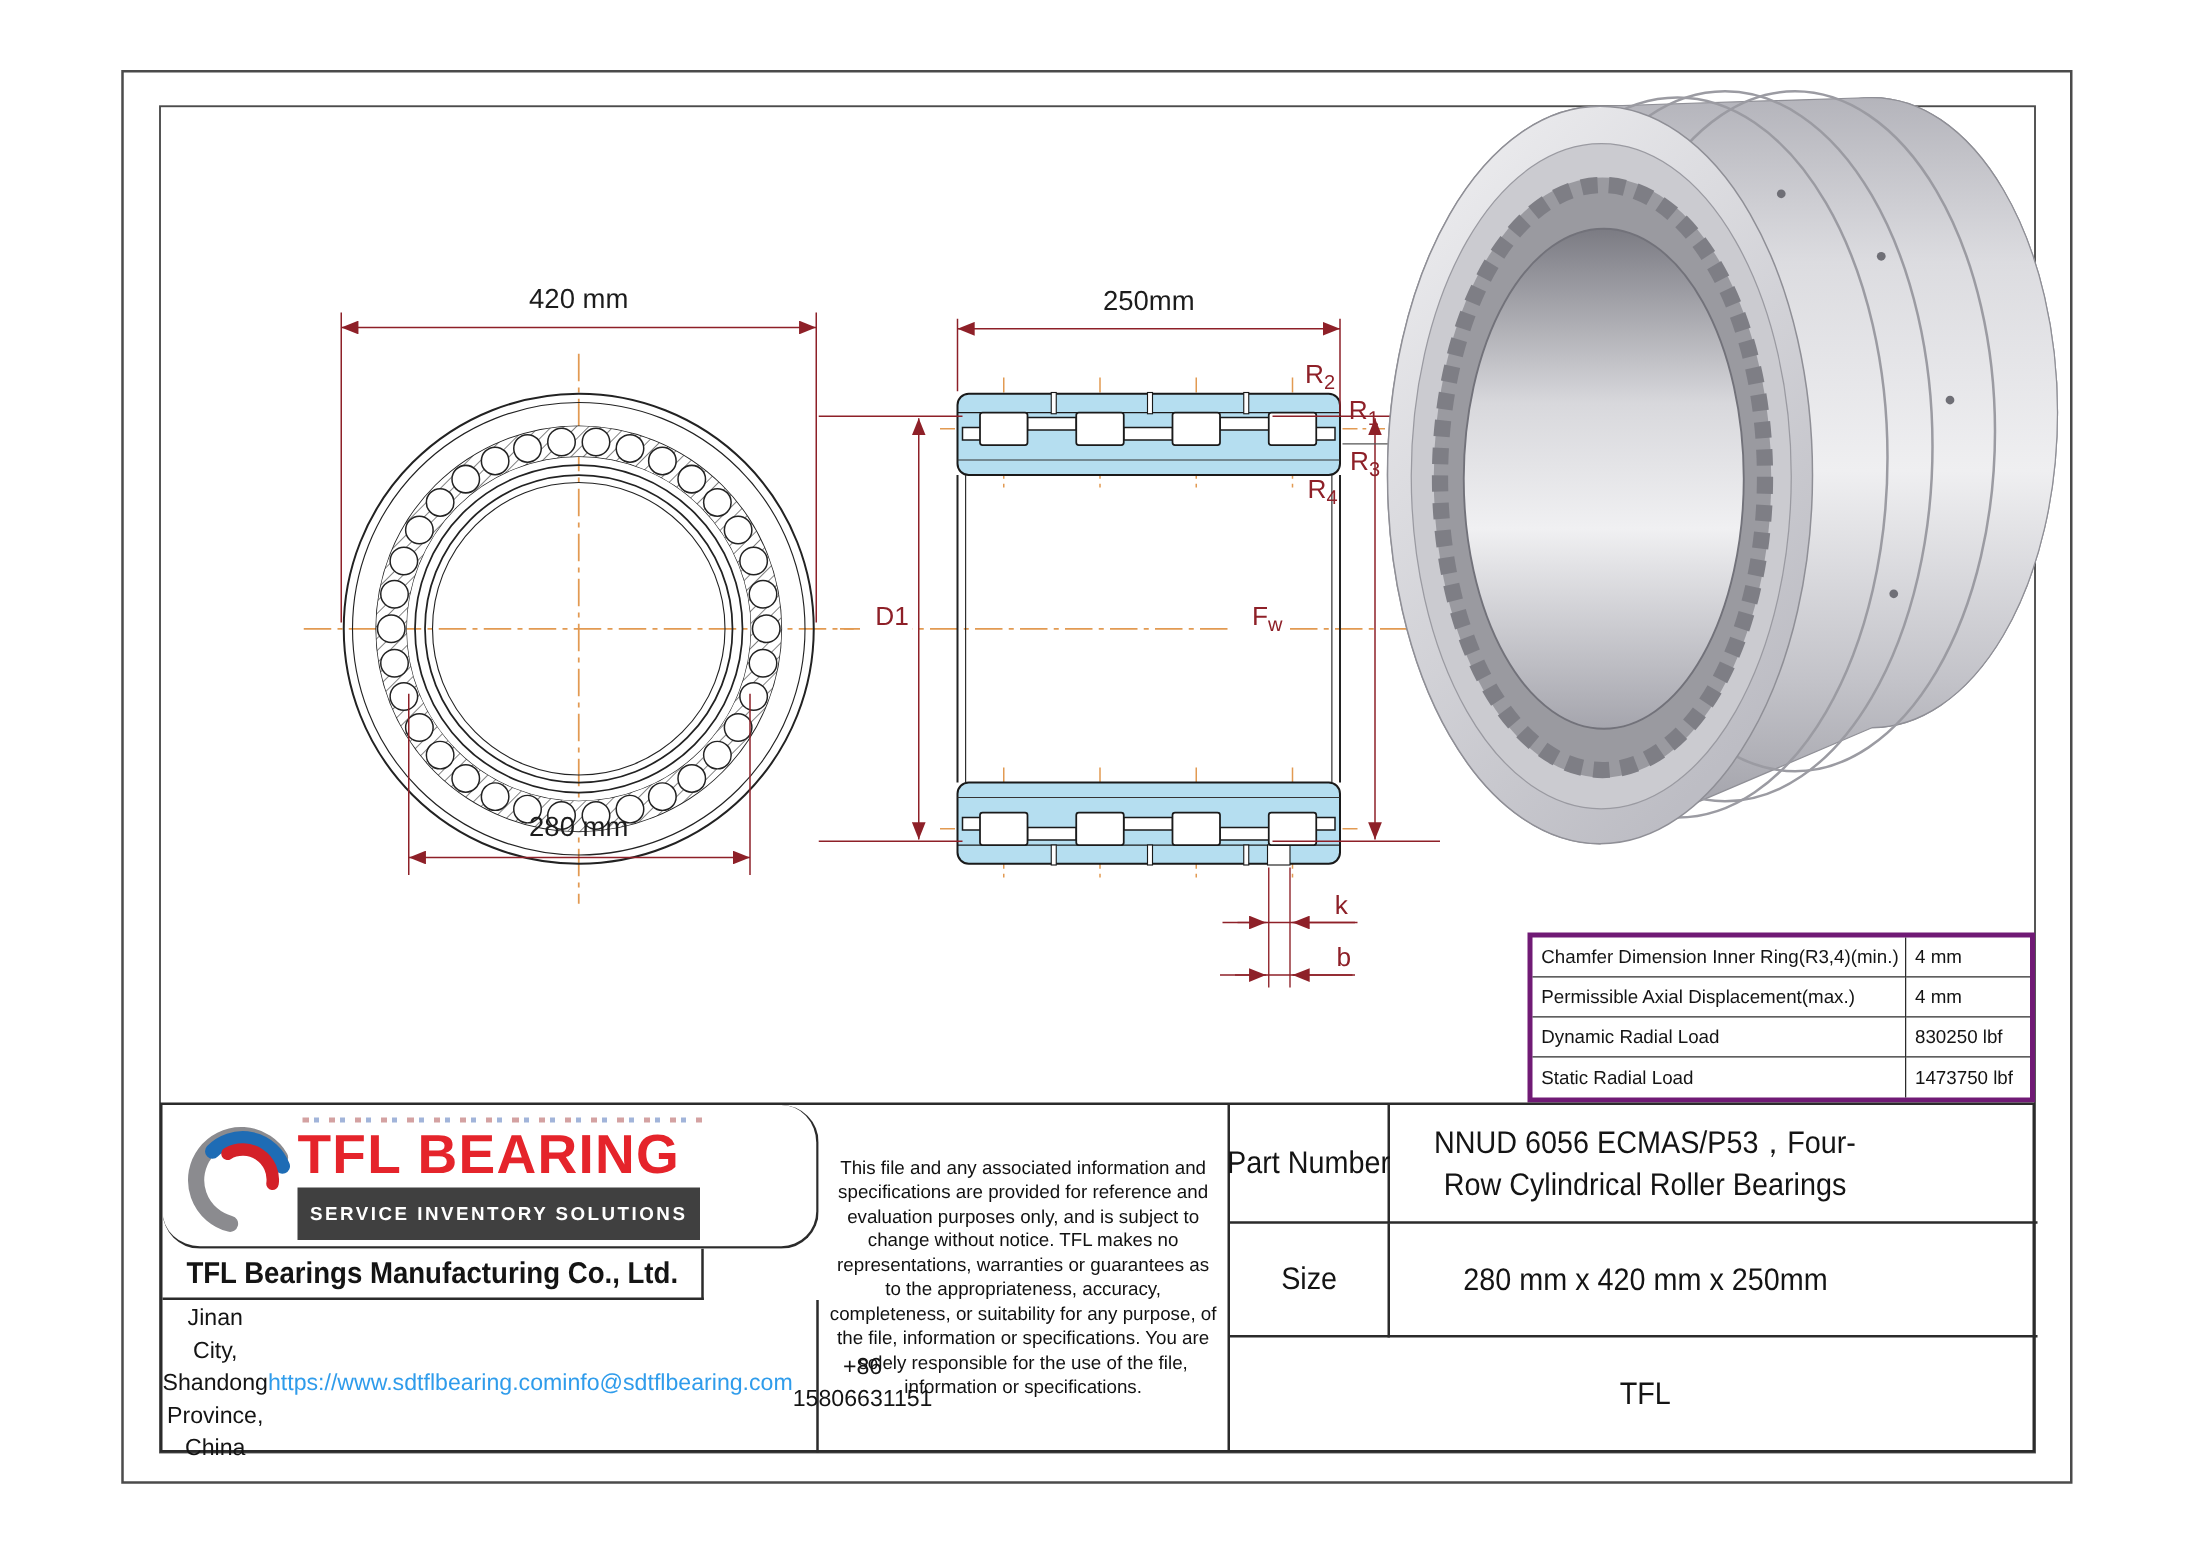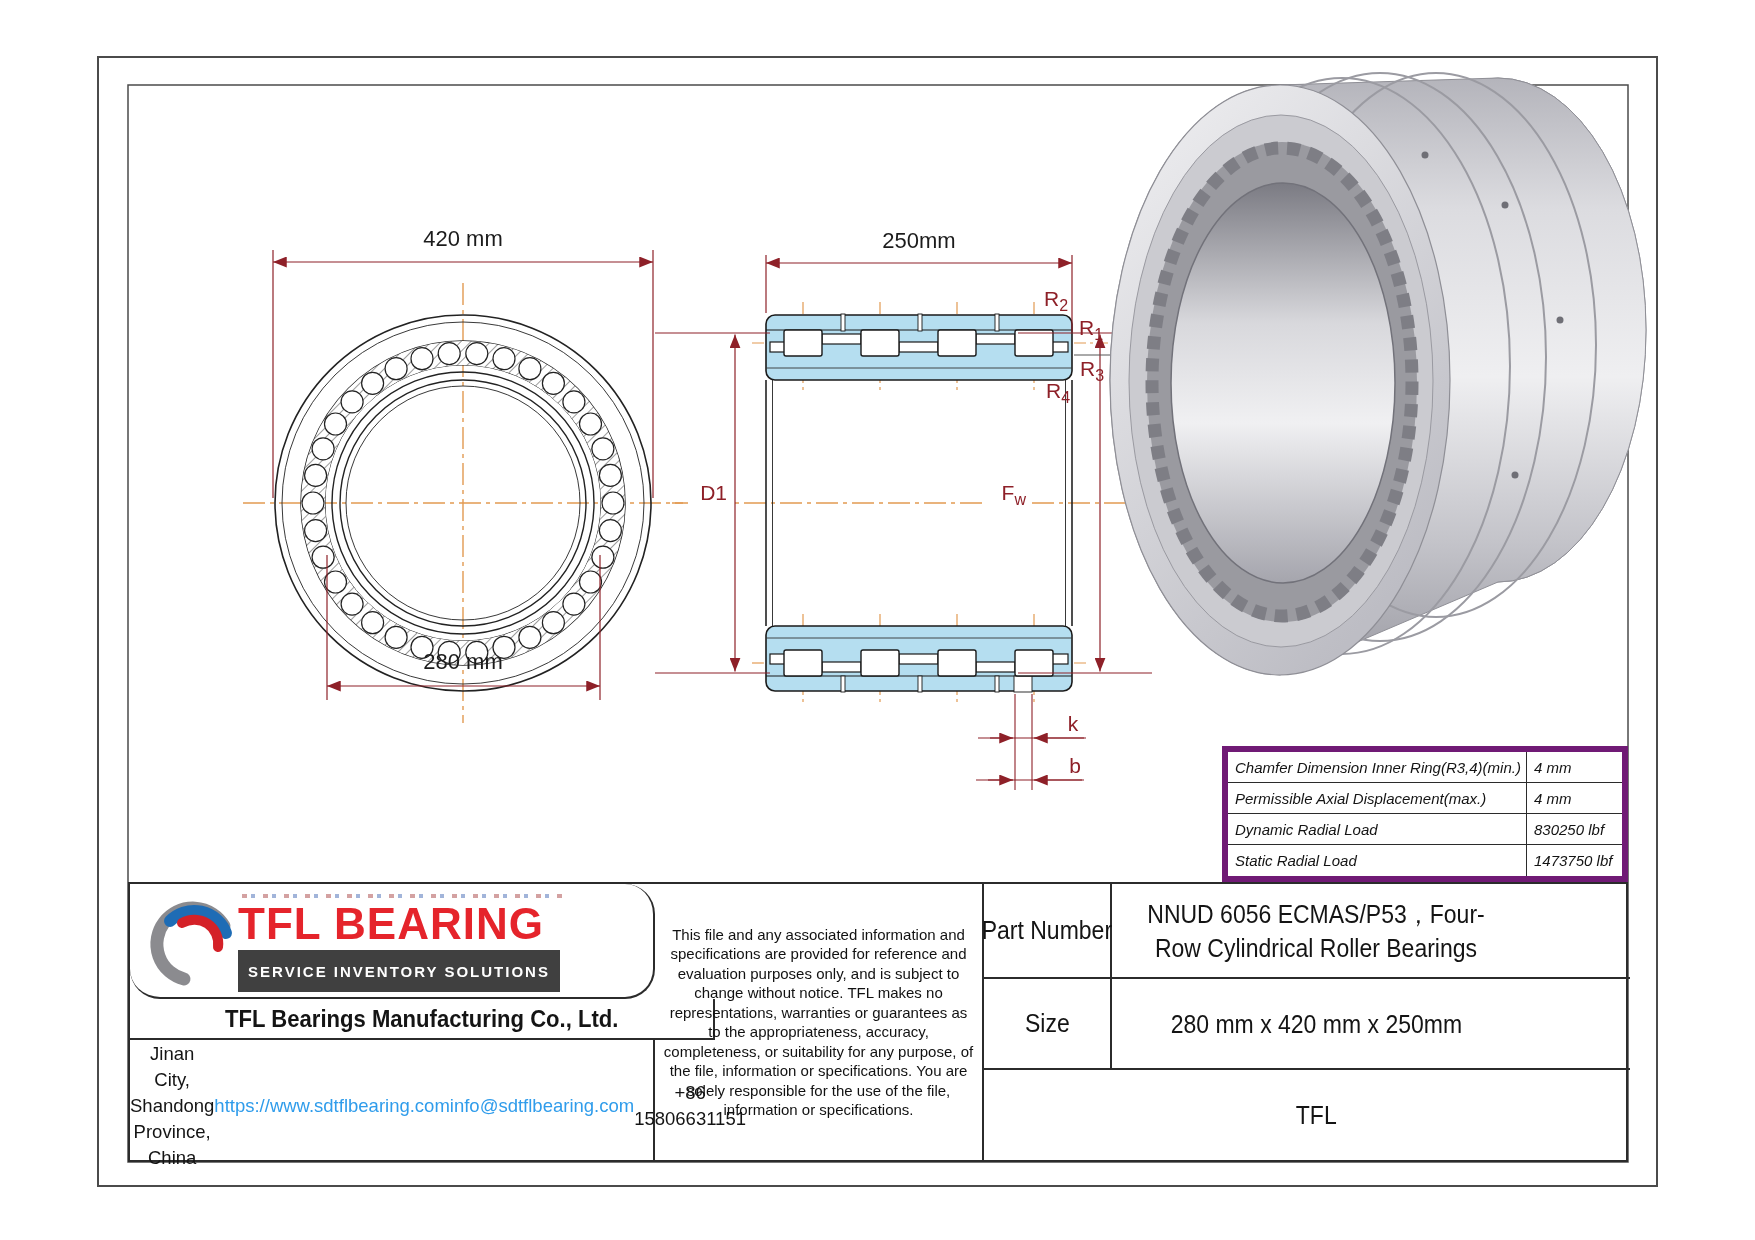--- a/index.html
+++ b/index.html
@@ -6,22 +6,22 @@
   .sheet{position:relative;width:1755px;height:1240px;background:#fff;overflow:hidden;
          font-family:"Liberation Sans", sans-serif;color:#141414;}
   svg text{font-family:"Liberation Sans", sans-serif;}
   .dimtext{font-size:22px;fill:#1c1c1c;}
   .redlabel{font-size:21px;fill:#8e2028;}
   .redlabel .sub{font-size:16px;}
   #front-rollers circle{fill:#ffffff;stroke:#222;stroke-width:1.2;}
 
   
   .spec-table{position:absolute;left:1222px;top:746px;width:406px;height:136px;
-              border:6px solid #701a75;box-sizing:border-box;display:grid;
-              grid-template-rows:repeat(4,1fr);grid-template-columns:299px 1fr;font-style:italic;}
+              border:4px solid #701a75;box-sizing:border-box;display:grid;
+              grid-template-rows:repeat(4,1fr);grid-template-columns:299px 1fr;}
   .spec-table .cell{border-right:1.5px solid #2b2b2b;border-bottom:1.5px solid #2b2b2b;
               display:flex;align-items:center;padding:0 0 0 7px;font-size:15px;box-sizing:border-box;
               white-space:nowrap;overflow:hidden;}
   .spec-table .cell.val{border-right:none;}
   .spec-table .cell.last{border-bottom:none;}
 
   
   .title-block{position:absolute;left:128px;top:882px;width:1500px;height:280px;
                border:2px solid #2b2b2b;box-sizing:border-box;}
   .tb-cell{position:absolute;box-sizing:border-box;display:flex;align-items:center;justify-content:center;}
@@ -29,21 +29,21 @@
   .condense{display:inline-block;transform:scaleX(.92);transform-origin:center;}
 
   .logo-cell{left:0;top:0;width:525px;height:115px;justify-content:flex-start;border-radius:30px;}
   .logo-icon{position:absolute;left:16px;top:11px;}
   .logo-right{position:absolute;left:108px;top:6px;width:330px;}
   .logo-tinyline{height:4px;width:322px;margin:4px 0 2px 4px;opacity:.55;
       background:repeating-linear-gradient(90deg,#b05555 0 5px,transparent 5px 9px,#5577bb 9px 13px,transparent 13px 21px);}
   .logo-word{font-size:44px;font-weight:bold;color:#e5242b;letter-spacing:1px;white-space:nowrap;line-height:48px;}
   .logo-bar{margin-top:2px;width:322px;height:42px;background:#404040;color:#fff;display:flex;
             align-items:center;justify-content:center;font-size:15px;font-weight:bold;letter-spacing:2px;white-space:nowrap;}
-  .company-cell{left:0;top:115px;width:585px;height:41px;font-size:24px;font-weight:600;white-space:nowrap;}
+  .company-cell{left:0;top:115px;width:433px;height:41px;font-size:24px;font-weight:600;white-space:nowrap;}
   .address-cell{left:0;top:156px;width:525px;height:122px;flex-direction:row;justify-content:flex-start;
                 padding-top:10px;font-size:18.5px;line-height:26px;text-align:center;}
   .address-cell a{color:#2f9ceb;text-decoration:none;}
   .disclaimer-cell{left:525px;top:0;width:329px;height:276px;padding:10px 8px;align-items:center;}
   .disclaimer-text{font-size:15px;line-height:19.5px;text-align:center;color:#111;}
   .fld-label{width:128px;font-size:25px;white-space:nowrap;}
   .fld-value{width:518px;font-size:25px;padding-right:110px;text-align:center;line-height:34px;}
   .pn-l{left:854px;top:0;height:95px;} .pn-v{left:982px;top:0;height:95px;}
   .sz-l{left:854px;top:95px;height:91px;} .sz-v{left:982px;top:95px;height:91px;}
   .br-l{left:854px;top:186px;height:90px;} .br-v{left:982px;top:186px;height:90px;}

